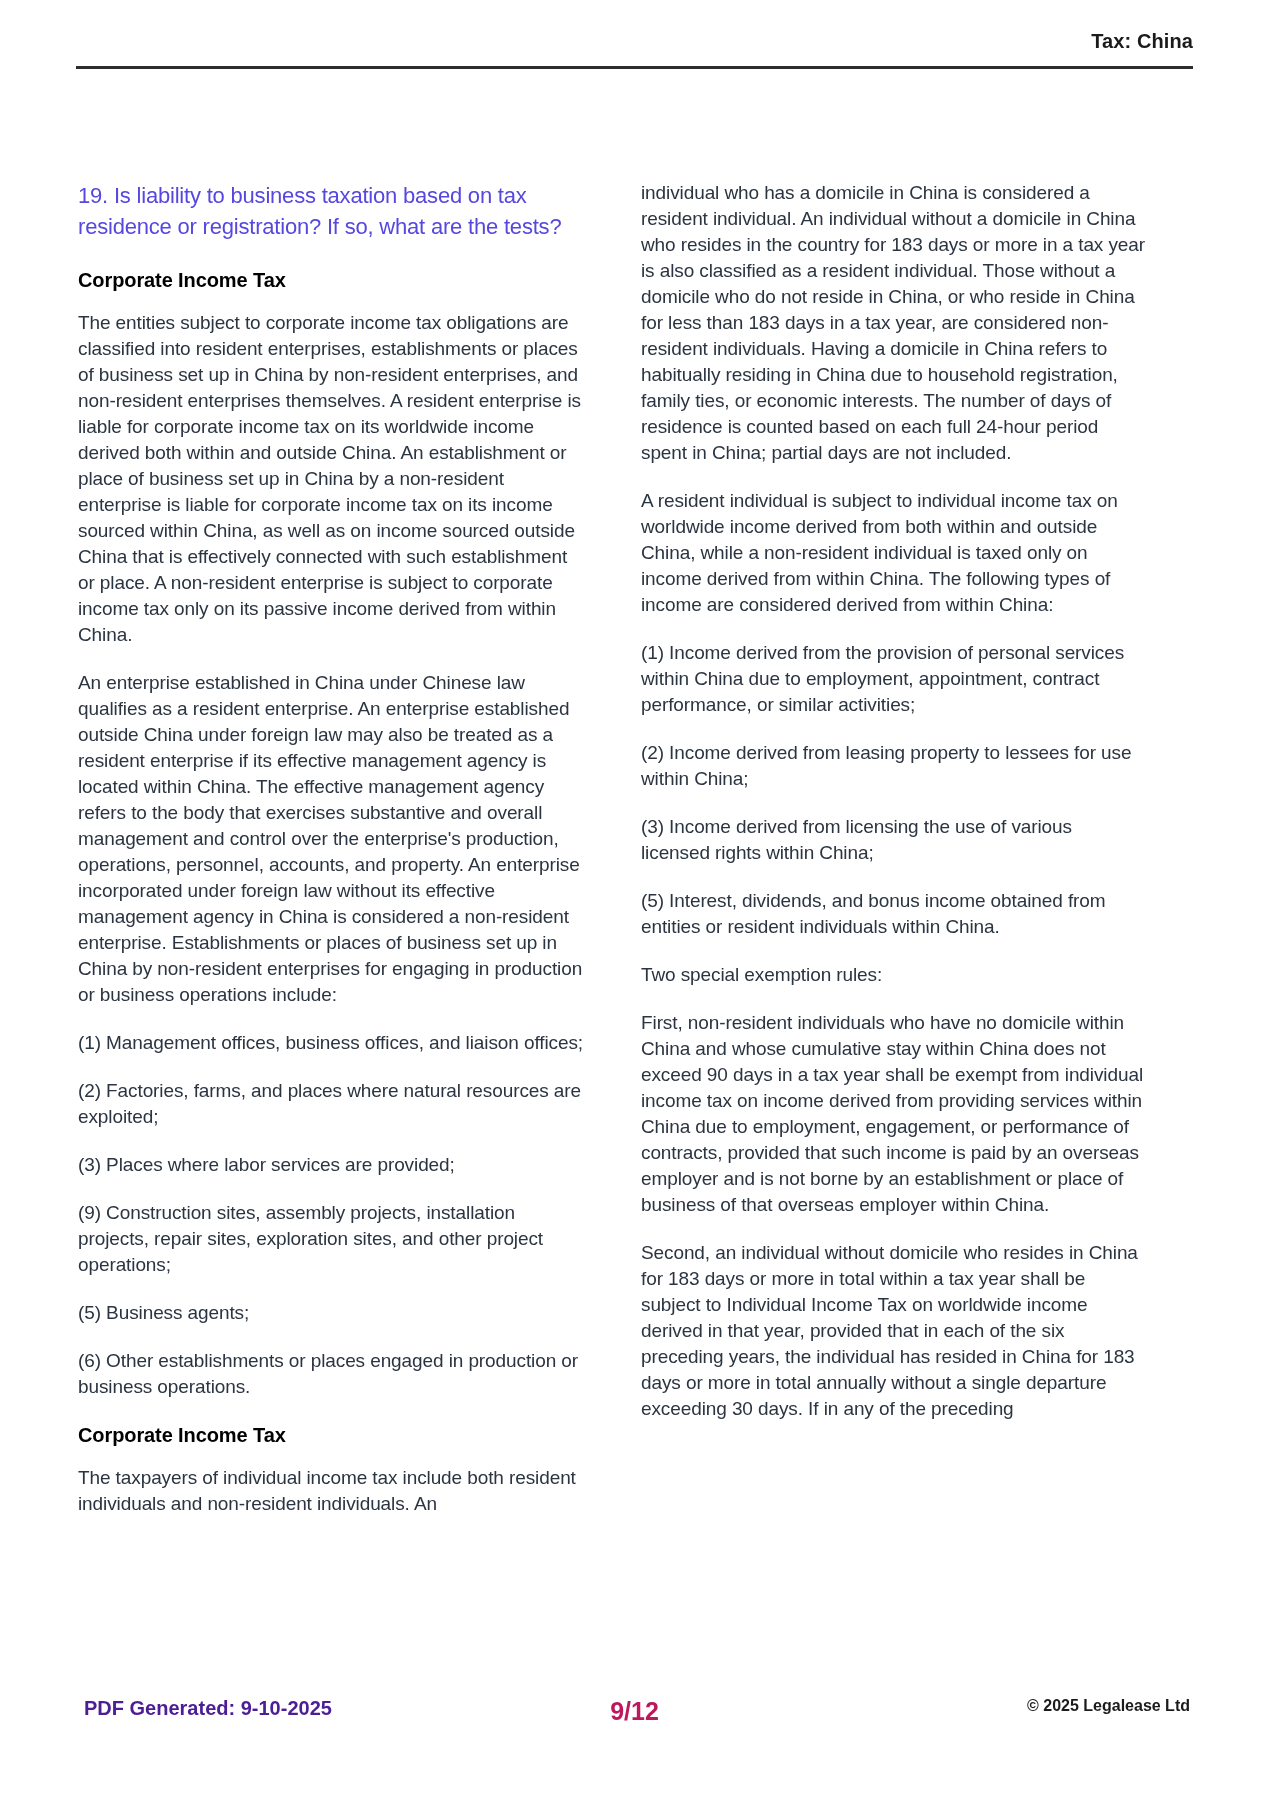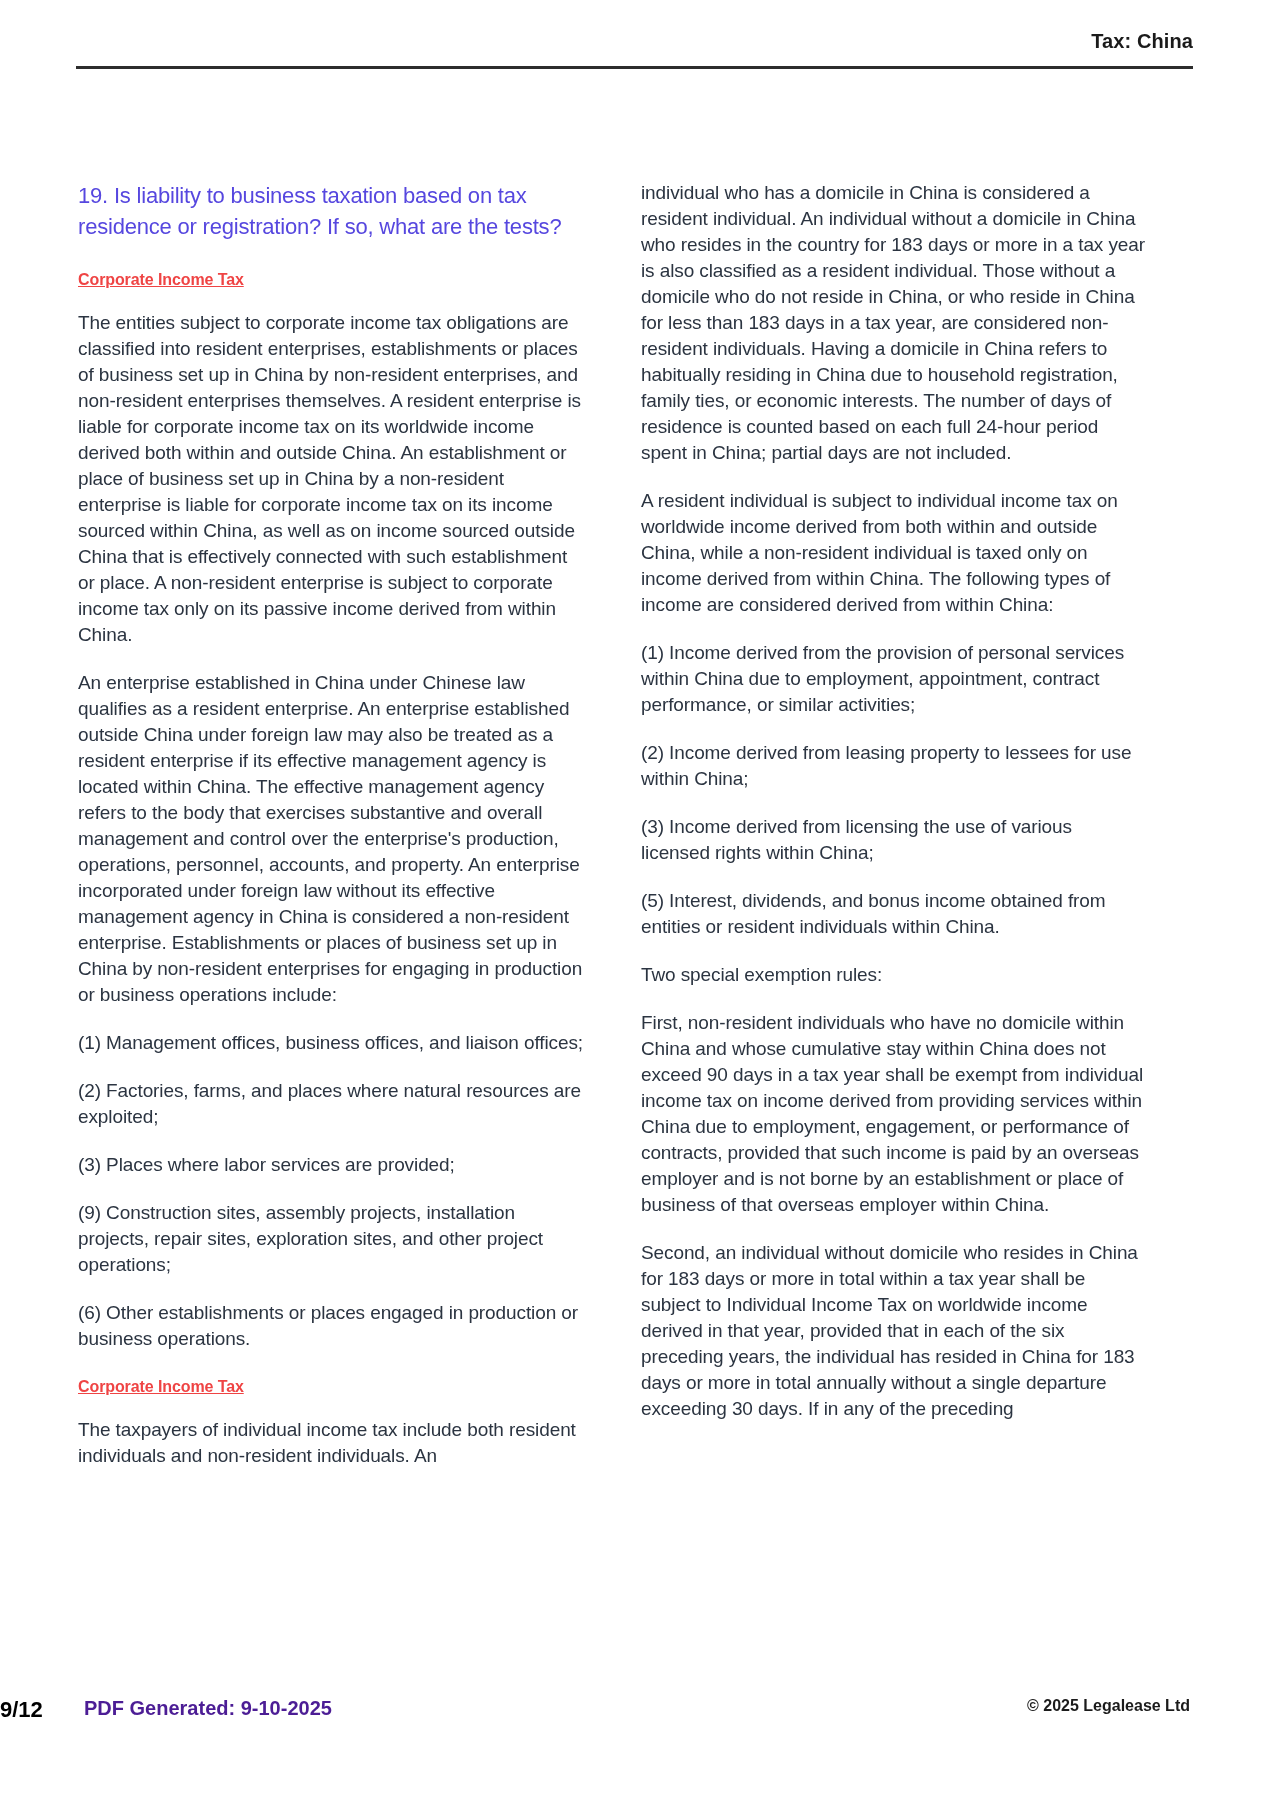--- a/index.html
+++ b/index.html
@@ -48,47 +48,47 @@
 
   .question {
     font-size: 22px;
     line-height: 31px;
     font-weight: normal;
     color: #5647df;
     letter-spacing: -0.2px;
     margin: 0 0 25px 0;
   }
   .subheading {
-    font-size: 16px;
+    font-size: 20px;
     line-height: 26px;
     font-weight: bold;
-    color: #ef4444;
+    color: #000000;
     margin: 0 0 17px 0;
-    text-decoration: underline;
   }
   .para { margin: 0 0 22px 0; }
   .para:last-child { margin-bottom: 0; }
 
   
   .footer-generated {
     position: absolute;
     top: 1697px;
     left: 84px;
     font-size: 20px;
     font-weight: bold;
     color: #4c1d95;
   }
   .footer-page {
     position: absolute;
     top: 1697px;
     left: 0;
     width: 100%;
-    font-size: 22px;
+    text-align: center;
+    font-size: 25px;
     font-weight: bold;
-    color: #000000;
+    color: #be185d;
   }
   .footer-copyright {
     position: absolute;
     top: 1697px;
     right: 79px;
     font-size: 16px;
     font-weight: bold;
     color: #1b1b1b;
   }
 </style>
@@ -106,20 +106,21 @@
     <h2 class="subheading">Corporate Income Tax</h2>
 
     <p class="para">The entities subject to corporate income tax obligations are classified into resident enterprises, establishments or places of business set up in China by non-resident enterprises, and non-resident enterprises themselves. A resident enterprise is liable for corporate income tax on its worldwide income derived both within and outside China. An establishment or place of business set up in China by a non-resident enterprise is liable for corporate income tax on its income sourced within China, as well as on income sourced outside China that is effectively connected with such establishment or place. A non-resident enterprise is subject to corporate income tax only on its passive income derived from within China.</p>
 
     <p class="para">An enterprise established in China under Chinese law qualifies as a resident enterprise. An enterprise established outside China under foreign law may also be treated as a resident enterprise if its effective management agency is located within China. The effective management agency refers to the body that exercises substantive and overall management and control over the enterprise's production, operations, personnel, accounts, and property. An enterprise incorporated under foreign law without its effective management agency in China is considered a non-resident enterprise. Establishments or places of business set up in China by non-resident enterprises for engaging in production or business operations include:</p>
 
     <p class="para">(1) Management offices, business offices, and liaison offices;</p>
     <p class="para">(2) Factories, farms, and places where natural resources are exploited;</p>
     <p class="para">(3) Places where labor services are provided;</p>
     <p class="para">(9) Construction sites, assembly projects, installation projects, repair sites, exploration sites, and other project operations;</p>
+    <p class="para">(5) Business agents;</p>
     <p class="para">(6) Other establishments or places engaged in production or business operations.</p>
 
     <h2 class="subheading">Corporate Income Tax</h2>
 
     <p class="para">The taxpayers of individual income tax include both resident individuals and non-resident individuals. An</p>
   </div>
 
   <div class="col col-right">
     <p class="para">individual who has a domicile in China is considered a resident individual. An individual without a domicile in China who resides in the country for 183 days or more in a tax year is also classified as a resident individual. Those without a domicile who do not reside in China, or who reside in China for less than 183 days in a tax year, are considered non-resident individuals. Having a domicile in China refers to habitually residing in China due to household registration, family ties, or economic interests. The number of days of residence is counted based on each full 24-hour period spent in China; partial days are not included.</p>
 

